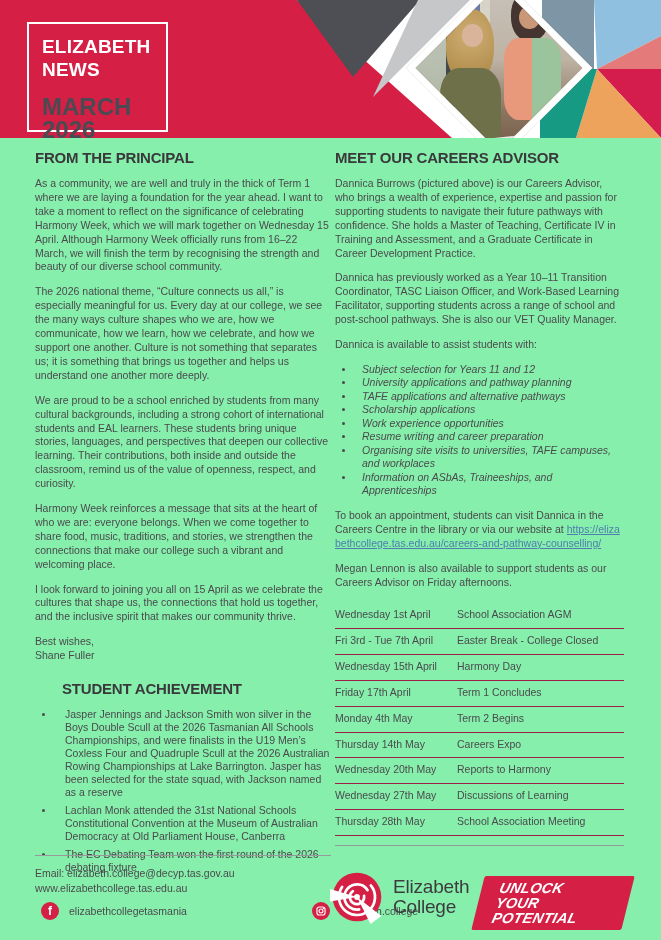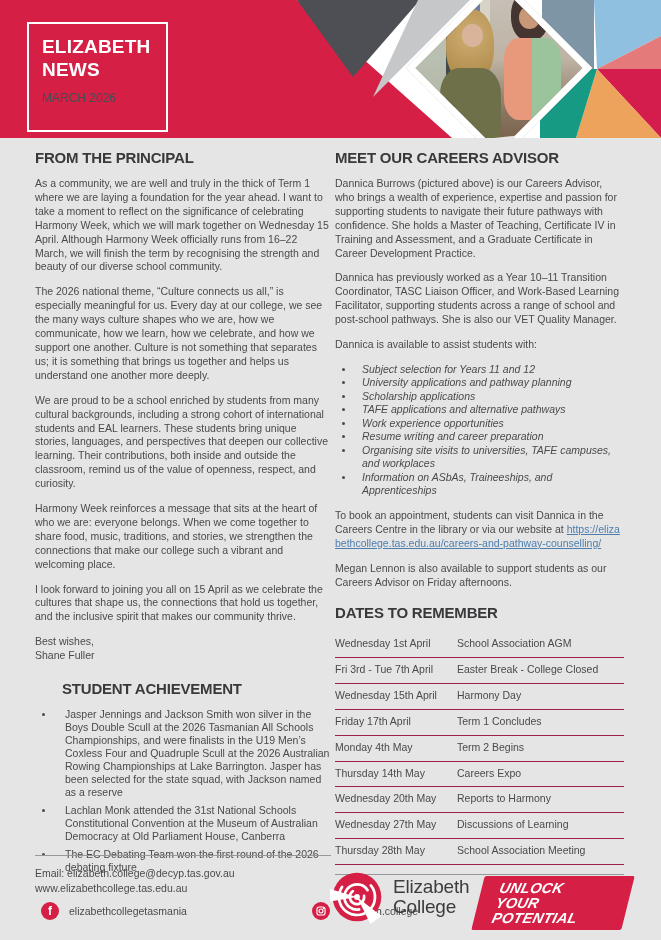--- a/index.html
+++ b/index.html
@@ -1,16 +1,16 @@
 <!DOCTYPE html>
 <html><head>
 <meta charset="utf-8">
 <style>
   html,body{margin:0;padding:0;background:#fff;}
-  .page{position:relative;width:661px;height:940px;background:#e5e5e5;overflow:hidden;
+  .page{position:relative;width:661px;height:940px;background:#86efac;overflow:hidden;
         font-family:"Liberation Sans","DejaVu Sans",sans-serif;color:#4a4a4c;}
 
   
   .masthead{position:absolute;left:0;top:0;width:661px;height:138px;overflow:hidden;background:#fff;}
   .shape{position:absolute;inset:0;}
   .sh-red{background:#d51f45;clip-path:polygon(0 0,297px 0,452px 138px,0 138px);}
   .sh-charcoal{background:#4e4f55;clip-path:polygon(297px 0,420px 0,353px 77px);}
   .sh-gray{background:#c6c7c9;clip-path:polygon(418px 0,470px 0,373px 97px);}
   .sh-slate{background:#7e95a5;clip-path:polygon(542px 0,594px 0,594px 69px,542px 69px);}
   .sh-lblue{background:#8fc0e0;clip-path:polygon(594px 0,661px 0,661px 36px,597px 69px);}
@@ -33,21 +33,21 @@
   .ph-bodyA{left:17%;top:50%;width:34%;height:46%;background:#6d7049;border-radius:32%;}
   .ph-hairB{left:57%;top:7%;width:21%;height:28%;background:#453530;border-radius:46%;}
   .ph-faceB{left:61%;top:15%;width:12%;height:13%;background:#c89878;border-radius:50%;}
   .ph-shirtB{left:53%;top:33%;width:32%;height:46%;background:linear-gradient(90deg,#e8997c 50%,#9cc49c 50%);border-radius:26%;}
   .ph-ball{right:1%;top:17%;width:17%;height:19%;background:radial-gradient(circle at 35% 35%,#6e96d6,#2f55a0);border-radius:50%;}
   .ph-paper{left:30%;bottom:0;width:46%;height:11%;background:#e8e6e0;transform:rotate(-6deg);}
 
   .title-box{position:absolute;left:27px;top:22px;width:124px;height:95px;border:2px solid #fff;
         padding:11px 0 0 13px;box-sizing:content-box;}
   .title-line{color:#fff;font-size:19px;font-weight:700;line-height:23px;letter-spacing:.2px;}
-  .issue-date{color:#4a4b52;font-size:12px;font-weight:400;line-height:23px;margin-top:6px;}
+  .issue-date{color:#4a4b52;font-size:24px;font-weight:700;line-height:23px;margin-top:14px;}
 
   
   .col{position:absolute;top:148px;font-size:10.5px;line-height:13.9px;}
   .col-left{left:35px;width:296px;}
   .col-right{left:335px;width:289px;}
   h2{font-size:15px;line-height:20px;color:#39393b;font-weight:700;letter-spacing:-.2px;margin:0 0 9px 0;}
   .col p{margin:8px 0 11px 0;}
   .signoff{margin-bottom:0;}
   .h2-second{margin-top:16px;margin-left:27px;}
 
@@ -142,32 +142,31 @@
   </section>
 
   <section class="col col-right">
     <h2>MEET OUR CAREERS ADVISOR</h2>
     <p>Dannica Burrows (pictured above) is our Careers Advisor, who brings a wealth of experience, expertise and passion for supporting students to navigate their future pathways with confidence. She holds a Master of Teaching, Certificate IV in Training and Assessment, and a Graduate Certificate in Career Development Practice.</p>
     <p>Dannica has previously worked as a Year 10–11 Transition Coordinator, TASC Liaison Officer, and Work-Based Learning Facilitator, supporting students across a range of school and post-school pathways. She is also our VET Quality Manager.</p>
     <p>Dannica is available to assist students with:</p>
     <ul class="bullets bullets-r">
       <li>Subject selection for Years 11 and 12</li>
       <li>University applications and pathway planning</li>
+      <li>TAFE applications and alternative pathways</li>
       <li>Scholarship applications</li>
-      <li>TAFE applications and alternative pathways</li>
       <li>Work experience opportunities</li>
       <li>Resume writing and career preparation</li>
       <li>Organising site visits to universities, TAFE campuses, and workplaces</li>
       <li>Information on ASbAs, Traineeships, and Apprenticeships</li>
     </ul>
     <p><span>To book an appointment, students can visit Dannica in the Careers Centre in the library or via our website at </span><a class="doclink">https://elizabethcollege.tas.edu.au/careers-and-pathway-counselling/</a></p>
     <p>Megan Lennon is also available to support students as our Careers Advisor on Friday afternoons.</p>
 
     <div class="dates-block">
-      <h2>DATES TO REMEMBER</h2>
       <table class="dates">
         <tbody>
           <tr>
             <td class="date-cell">Wednesday 1st April</td>
             <td class="event-cell">School Association AGM</td>
             </tr>
           <tr>
             <td class="date-cell">Fri 3rd - Tue 7th April</td>
             <td class="event-cell">Easter Break - College Closed</td>
             </tr>

